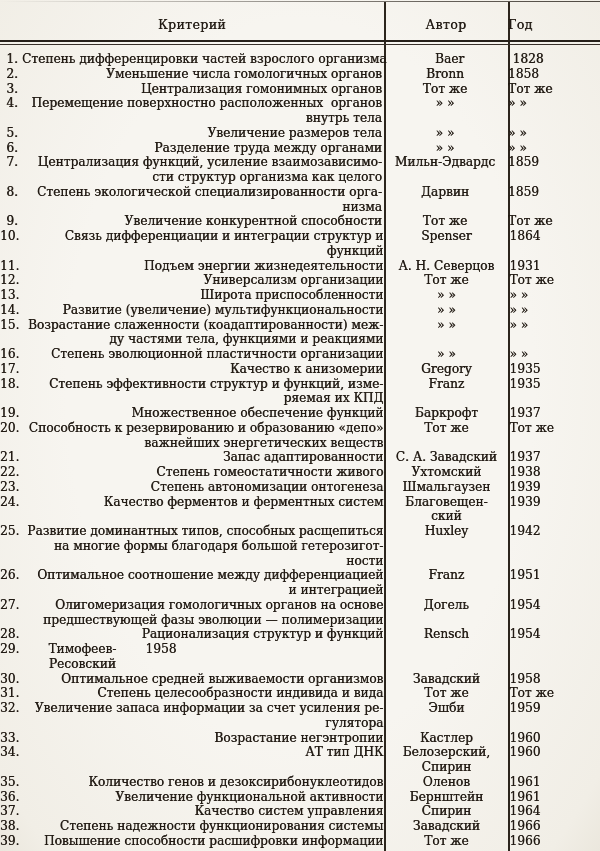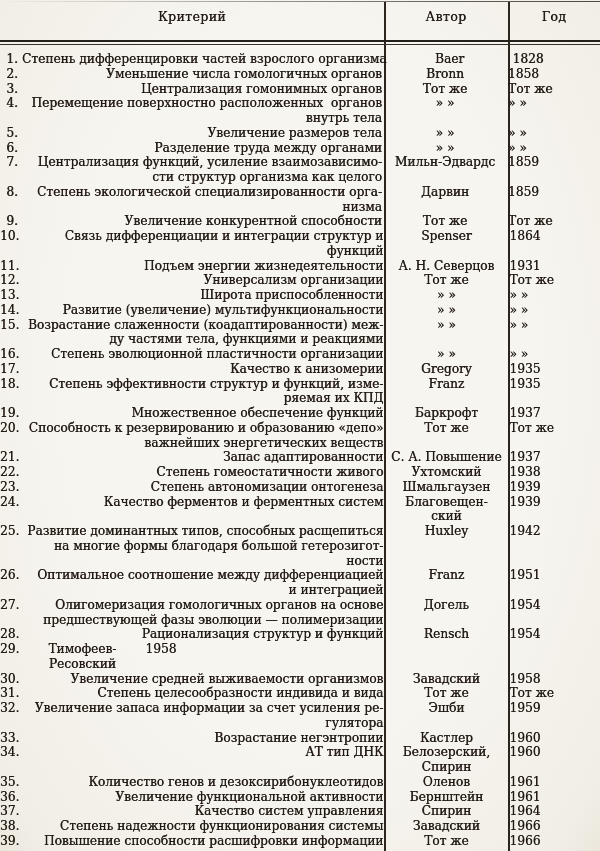--- a/index.html
+++ b/index.html
@@ -38,31 +38,31 @@
     top: 2px; bottom: 0;
     width: 1.6px;
     background: #2c251d;
   }
   .vline-1 { left: 384px; }
   .vline-2 { left: 508px; }
 
   
   .header {
     position: absolute;
-    top: 0; left: 0;
+    top: 8px; left: 0;
     width: 600px; height: 32px;
     display: flex;
     align-items: center;
     font-size: 12.5px;
     letter-spacing: 0.4px;
     text-shadow: 0.35px 0 0 rgba(33,26,19,0.85);
   }
   .h-crit { flex: 0 0 384px; text-align: center; }
   .h-auth { flex: 0 0 124px; text-align: center; }
-  .h-year { flex: 1 1 auto;  text-align: center; }
+  .h-year { flex: 1 1 auto;  }
 
   
   .double-rule {
     position: absolute;
     top: 40px; left: 0; right: 0;
     height: 2px;
     border-top: 2.2px solid #26201a;
     border-bottom: 1px solid #38302a;
     box-sizing: content-box;
   }
@@ -265,21 +265,21 @@
     <span class="num">20.</span>
     <span class="crit">Способность к резервированию и образованию «депо»
 важнейших энергетических веществ</span>
     <span class="auth">Тот же</span>
     <span class="year">Тот же</span>
   </div>
 
   <div class="row">
     <span class="num">21.</span>
     <span class="crit">Запас адаптированности</span>
-    <span class="auth">С. А. Повышение</span>
+    <span class="auth">С. А. Завадский</span>
     <span class="year">1937</span>
   </div>
 
   <div class="row">
     <span class="num">22.</span>
     <span class="crit">Степень гомеостатичности живого</span>
     <span class="auth">Ухтомский</span>
     <span class="year">1938</span>
   </div>
 
@@ -332,21 +332,21 @@
 
   <div class="row">
     <span class="num">29.</span>
     <span class="auth">Тимофеев-
 Ресовский</span>
     <span class="year">1958</span>
   </div>
 
   <div class="row">
     <span class="num">30.</span>
-    <span class="crit">Увеличение средней выживаемости организмов</span>
+    <span class="crit">Оптимальное средней выживаемости организмов</span>
     <span class="auth">Завадский</span>
     <span class="year">1958</span>
   </div>
 
   <div class="row">
     <span class="num">31.</span>
     <span class="crit">Степень целесообразности индивида и вида</span>
     <span class="auth">Тот же</span>
     <span class="year">Тот же</span>
   </div>

